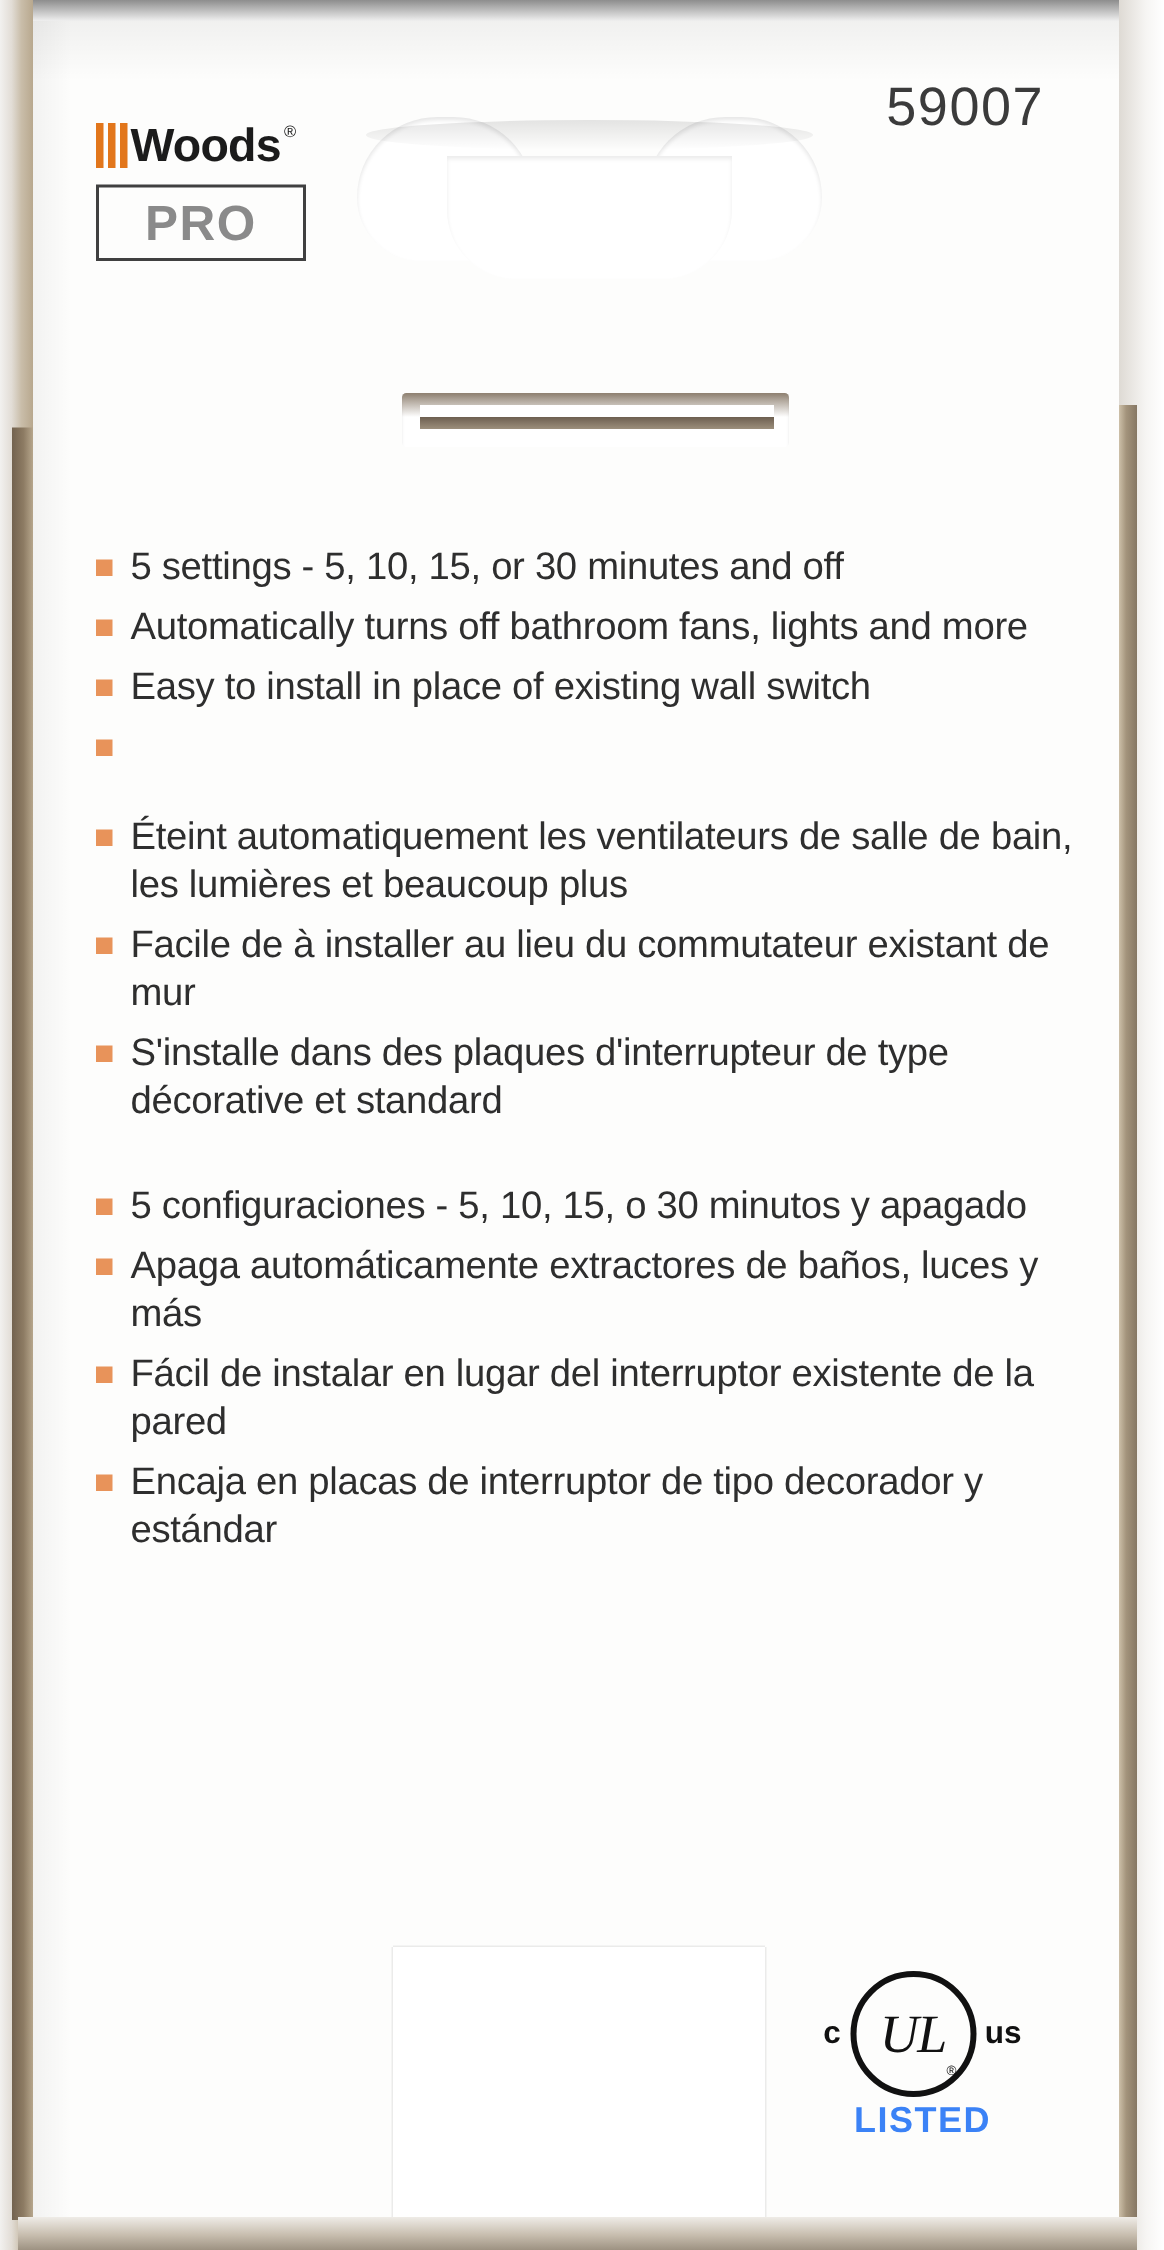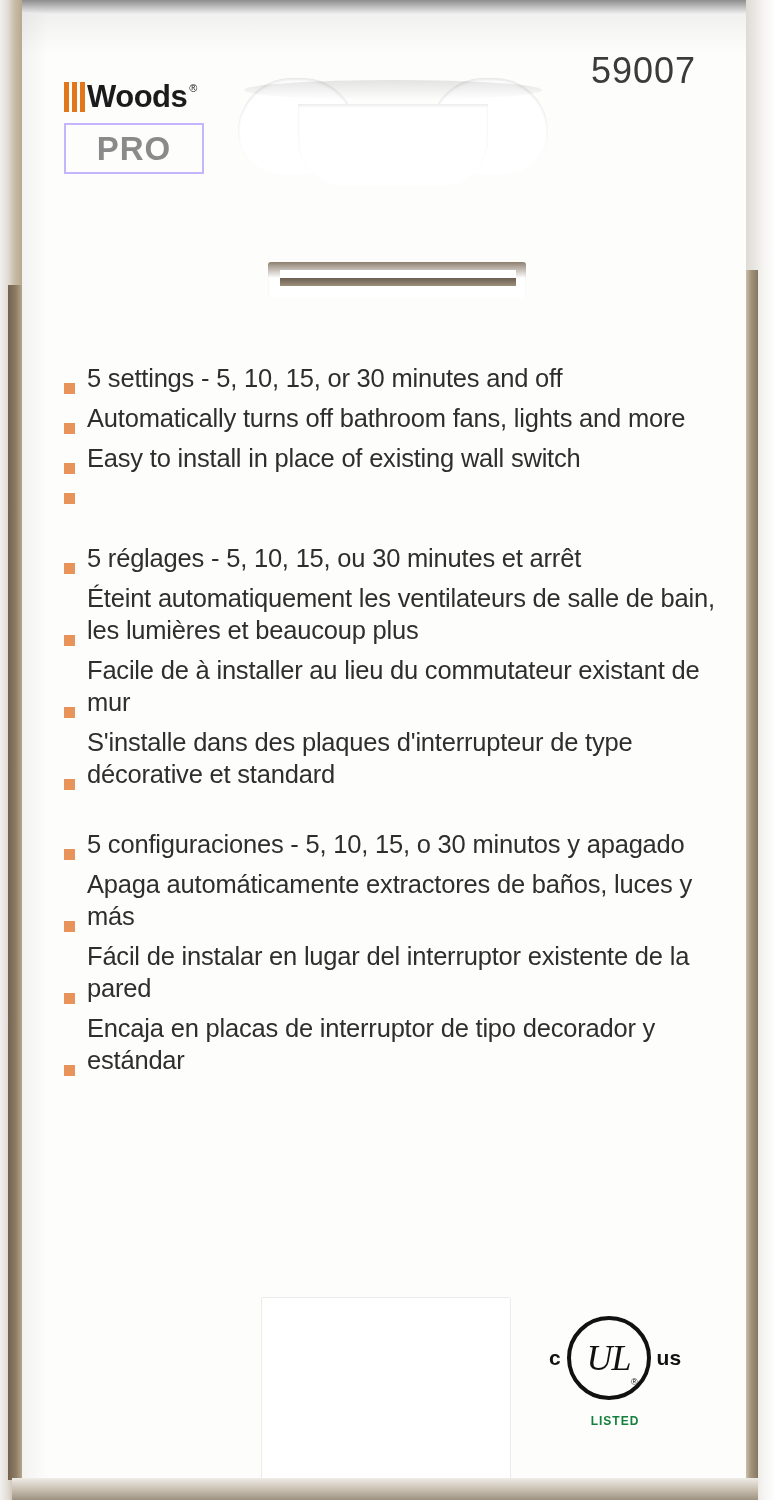--- a/index.html
+++ b/index.html
@@ -181,21 +181,21 @@
   .logo-reg {
     font-size: 11px;
     color: #1b1b1b;
     line-height: 12px;
     margin-bottom: 14px;
   }
   .logo-pro {
     margin-top: 9px;
     width: 136px;
     height: 47px;
-    border: 2px solid #c4b5fd;
+    border: 2px solid #404040;
     display: flex;
     align-items: center;
     justify-content: center;
   }
   .logo-pro span {
     font-weight: bold;
     font-size: 33px;
     letter-spacing: 1px;
     color: #8a8a8a;
     line-height: 33px;
@@ -215,21 +215,21 @@
   .features {
     position: absolute;
     left: 64px;
     top: 362px;
     right: 46px;
   }
   .feature-group { margin-bottom: 38px; }
   .feature-group:last-child { margin-bottom: 0; }
   .bullet-row {
     display: flex;
-    align-items: flex-end;
+    align-items: flex-start;
     margin-bottom: 8px;
   }
   .bullet-mark {
     flex: 0 0 auto;
     width: 11px;
     height: 11px;
     background: #E8935A;
     margin-top: 11px;
     margin-right: 12px;
   }
@@ -293,25 +293,25 @@
     position: absolute;
     right: 9px;
     bottom: 9px;
     font-family: "Liberation Sans", sans-serif;
     font-style: normal;
     font-size: 9px;
     line-height: 9px;
     letter-spacing: 0;
   }
   .ul-listed {
-    margin-top: 14px;
-    font-size: 12px;
+    margin-top: 2px;
+    font-size: 24px;
     font-weight: bold;
     letter-spacing: 1px;
-    color: #15803d;
+    color: #3b82f6;
   }
 
   
   .paper-shade-top {
     position: absolute;
     left: 22px; right: 30px; top: 14px;
     height: 40px;
     background: linear-gradient(to bottom, rgba(0,0,0,.05), rgba(0,0,0,0));
     pointer-events: none;
   }
@@ -384,24 +384,20 @@
         <span class="bullet-text">Easy to install in place of existing wall switch</span>
       </div>
       <div class="bullet-row">
         <span class="bullet-mark"></span>
       </div>
     </div>
 
     <div class="feature-group">
       <div class="bullet-row">
         <span class="bullet-mark"></span>
-        <span class="bullet-text">5 réglages - 5, 10, 15, ou 30 minutes et arrêt</span>
-      </div>
-      <div class="bullet-row">
-        <span class="bullet-mark"></span>
         <span class="bullet-text">Éteint automatiquement les ventilateurs de salle de bain, les lumières et beaucoup plus</span>
       </div>
       <div class="bullet-row">
         <span class="bullet-mark"></span>
         <span class="bullet-text">Facile de à installer au lieu du commutateur existant de mur</span>
       </div>
       <div class="bullet-row">
         <span class="bullet-mark"></span>
         <span class="bullet-text">S'installe dans des plaques d'interrupteur de type décorative et standard</span>
       </div>

